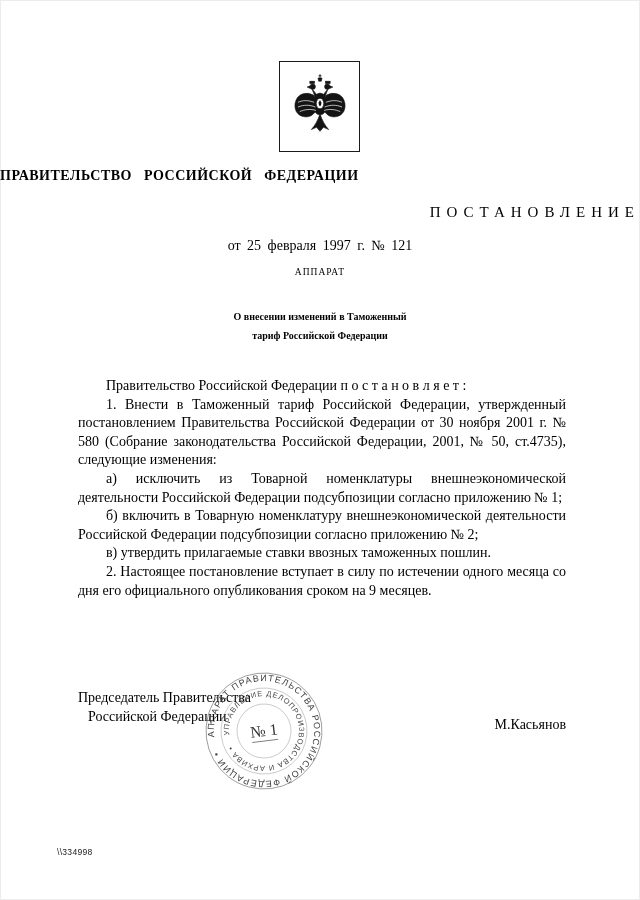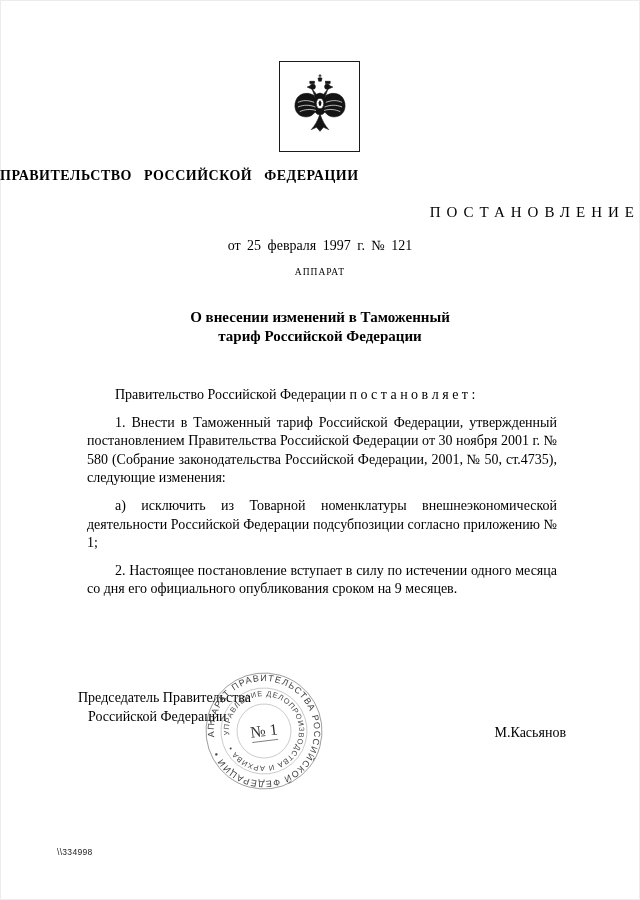--- a/index.html
+++ b/index.html
@@ -39,36 +39,36 @@
     font-size: 14px; word-spacing: 3px;
   }
   .city-line {
     position: absolute; top: 267px; left: 0; width: 100%;
     text-align: center;
     font-size: 9.5px; letter-spacing: 1px;
   }
   .subject {
     position: absolute; top: 308px; left: 0; width: 100%;
     text-align: center;
-    font-weight: bold; font-size: 15px; line-height: 18.5px;
+    font-weight: bold; font-size: 10px; line-height: 18.5px;
   }
 
   .body-text {
     position: absolute; left: 78px; top: 377px; width: 488px;
     font-size: 14px; line-height: 18.6px;
     text-align: justify;
   }
-  .body-text p { margin: 9px; text-indent: 28px; }
+  .body-text p { margin: 0; text-indent: 28px; }
 
   .signature {
     position: absolute; left: 78px; top: 689px; width: 488px;
     font-size: 14px; line-height: 18.6px;
   }
   .sig-line-2 { padding-left: 10px; }
-  .sig-name { position: absolute; right: 0; top: 35px; text-align: center; }
+  .sig-name { position: absolute; right: 0; top: 27px; text-align: center; }
 
   .stamp {
     position: absolute; left: 201px; top: 668px;
     width: 126px; height: 126px;
     transform: rotate(-7deg);
     opacity: 0.93;
     pointer-events: none;
   }
   .stamp-ring-text { font-family: "Liberation Sans", sans-serif; font-size: 9px; letter-spacing: 1.1px; fill: #333; }
   .stamp-ring-text-inner { font-family: "Liberation Sans", sans-serif; font-size: 7.5px; letter-spacing: 0.8px; fill: #3a3a3a; }
@@ -131,20 +131,22 @@
 
 <div class="subject">
   <div>О внесении изменений в Таможенный</div>
   <div>тариф Российской Федерации</div>
 </div>
 
 <div class="body-text">
   <p>Правительство Российской Федерации п о с т а н о в л я е т :</p>
   <p>1. Внести в Таможенный тариф Российской Федерации, утвержденный постановлением Правительства Российской Федерации от 30 ноября 2001 г. № 580 (Собрание законодательства Российской Федерации, 2001, № 50, ст.4735), следующие изменения:</p>
   <p>а) исключить из Товарной номенклатуры внешнеэкономической деятельности Российской Федерации подсубпозиции согласно приложению № 1;</p>
+  <p>б) включить в Товарную номенклатуру внешнеэкономической деятельности Российской Федерации подсубпозиции согласно приложению № 2;</p>
+  <p>в) утвердить прилагаемые ставки ввозных таможенных пошлин.</p>
   <p>2. Настоящее постановление вступает в силу по истечении одного месяца со дня его официального опубликования сроком на 9 месяцев.</p>
 </div>
 
 <div class="signature">
   <div>Председатель Правительства</div>
   <div class="sig-line-2">Российской Федерации</div>
   <div class="sig-name">М.Касьянов</div>
 </div>
 
 <div class="stamp">

